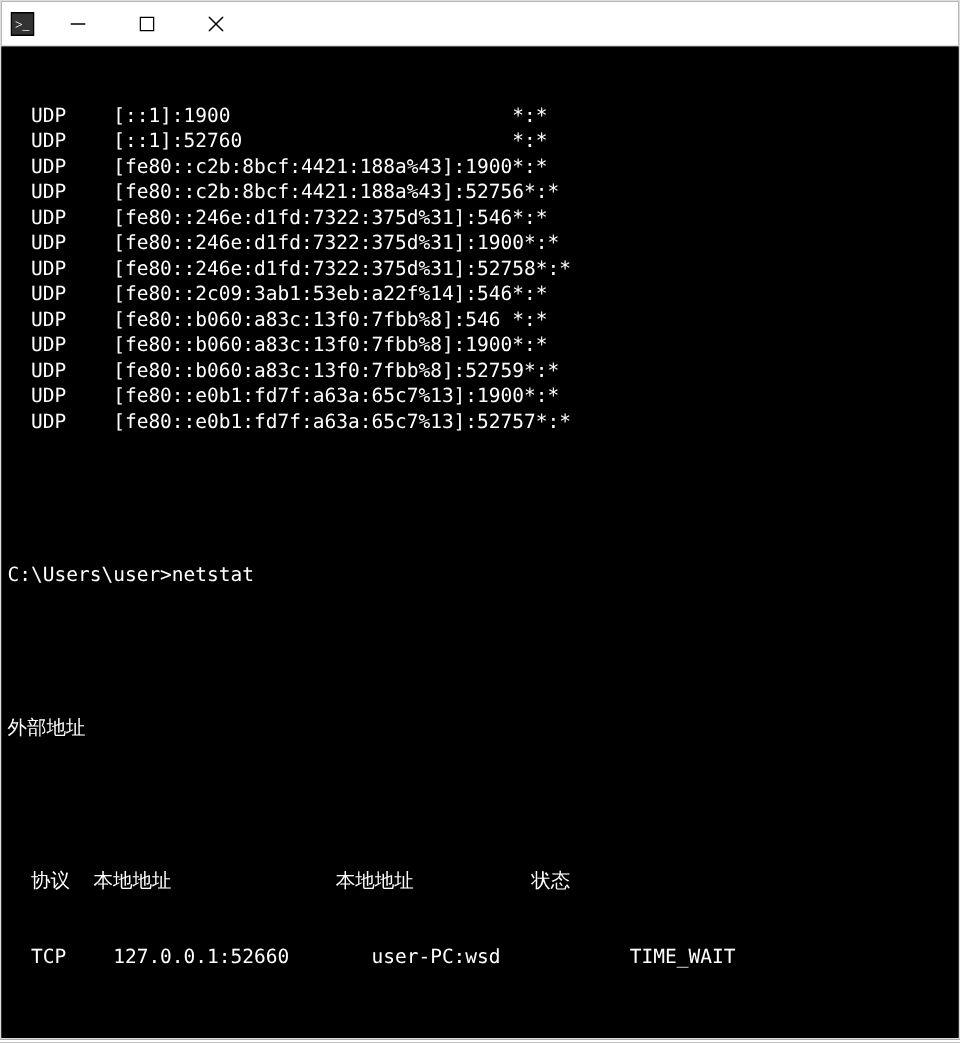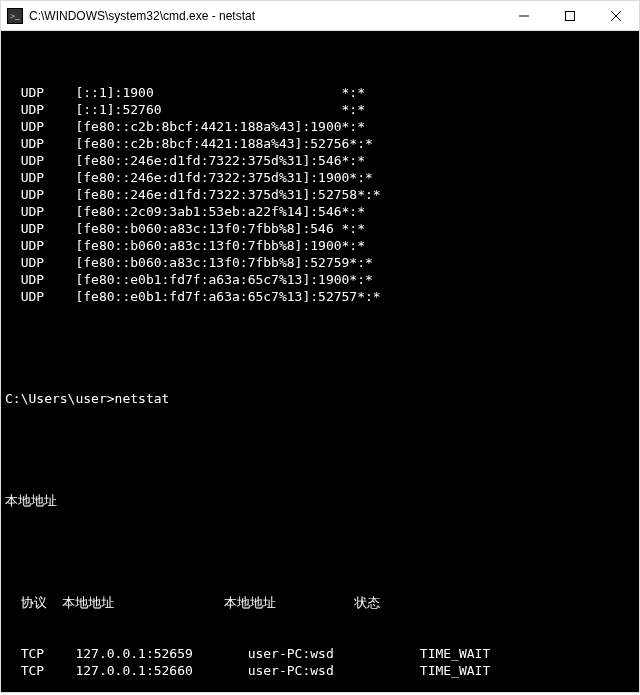--- a/index.html
+++ b/index.html
@@ -61,39 +61,38 @@
   }
   .winbtn.close { width: 46px; }
   .terminal {
     flex: 1;
     background: #000;
     color: #fff;
     font-family: "NSimSun", "SimSun", "Consolas", monospace;
     font-size: 13px;
     line-height: 17px;
     white-space: pre;
-    padding: 19px 4px 2px 4px;
+    padding: 4px 4px 2px 4px;
     box-sizing: border-box;
     overflow: hidden;
   }
   .row { white-space: pre; }
 </style>
 </head>
 <body>
 
 <div class="window">
   <div class="titlebar">
     <span class="icon">
       <svg width="16" height="16" viewBox="0 0 16 16">
         <rect x="0" y="0" width="16" height="16" fill="#000"></rect>
         <rect x="1" y="1" width="14" height="14" fill="#333"></rect>
         <text x="3" y="11" font-size="9" fill="#fff" font-family="Consolas">&gt;_</text>
       </svg>
     </span>
-    <span class="title">C:\WINDOWS\system32\cmd.exe - netstat</span>
     <div class="winbtns">
       <div class="winbtn">
         <svg width="10" height="10" viewBox="0 0 10 10">
             <line x1="0" y1="5" x2="10" y2="5" stroke="#000" stroke-width="1"></line>
           </svg>
       </div>
       <div class="winbtn">
         <svg width="10" height="10" viewBox="0 0 10 10">
             <rect x="0.5" y="0.5" width="9" height="9" fill="none" stroke="#000" stroke-width="1"></rect>
           </svg>
@@ -105,18 +104,18 @@
           </svg>
       </div>
     </div>
   </div>
 
   <div class="terminal">
     <div id="udp-rows"><div class="row">  UDP    [::1]:1900                        *:*</div><div class="row">  UDP    [::1]:52760                       *:*</div><div class="row">  UDP    [fe80::c2b:8bcf:4421:188a%43]:1900*:*</div><div class="row">  UDP    [fe80::c2b:8bcf:4421:188a%43]:52756*:*</div><div class="row">  UDP    [fe80::246e:d1fd:7322:375d%31]:546*:*</div><div class="row">  UDP    [fe80::246e:d1fd:7322:375d%31]:1900*:*</div><div class="row">  UDP    [fe80::246e:d1fd:7322:375d%31]:52758*:*</div><div class="row">  UDP    [fe80::2c09:3ab1:53eb:a22f%14]:546*:*</div><div class="row">  UDP    [fe80::b060:a83c:13f0:7fbb%8]:546 *:*</div><div class="row">  UDP    [fe80::b060:a83c:13f0:7fbb%8]:1900*:*</div><div class="row">  UDP    [fe80::b060:a83c:13f0:7fbb%8]:52759*:*</div><div class="row">  UDP    [fe80::e0b1:fd7f:a63a:65c7%13]:1900*:*</div><div class="row">  UDP    [fe80::e0b1:fd7f:a63a:65c7%13]:52757*:*</div></div>
     <div class="row"> </div>
     <div class="row">C:\Users\user&gt;netstat</div>
     <div class="row"> </div>
-    <div class="row">本地地址</div>
+    <div class="row">外部地址</div>
     <div class="row"> </div>
     <div class="row" id="header-row">  协议  本地地址              本地地址          状态</div>
-    <div id="tcp-rows"><div class="row">  TCP    127.0.0.1:52659       user-PC:wsd           TIME_WAIT</div><div class="row">  TCP    127.0.0.1:52660       user-PC:wsd           TIME_WAIT</div></div>
+    <div id="tcp-rows"><div class="row">  TCP    127.0.0.1:52660       user-PC:wsd           TIME_WAIT</div></div>
   </div>
 </div>
 
 </body></html>

